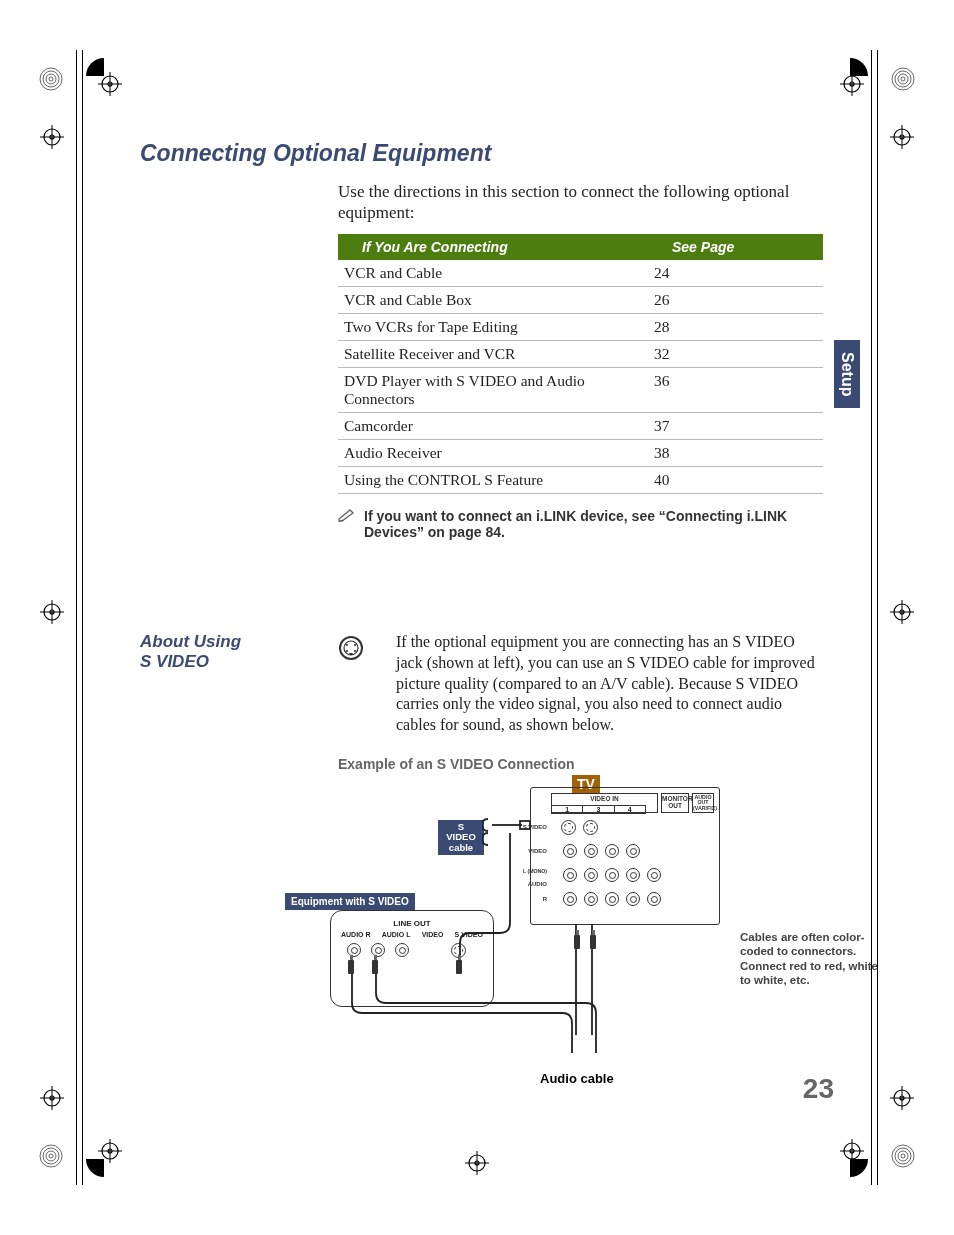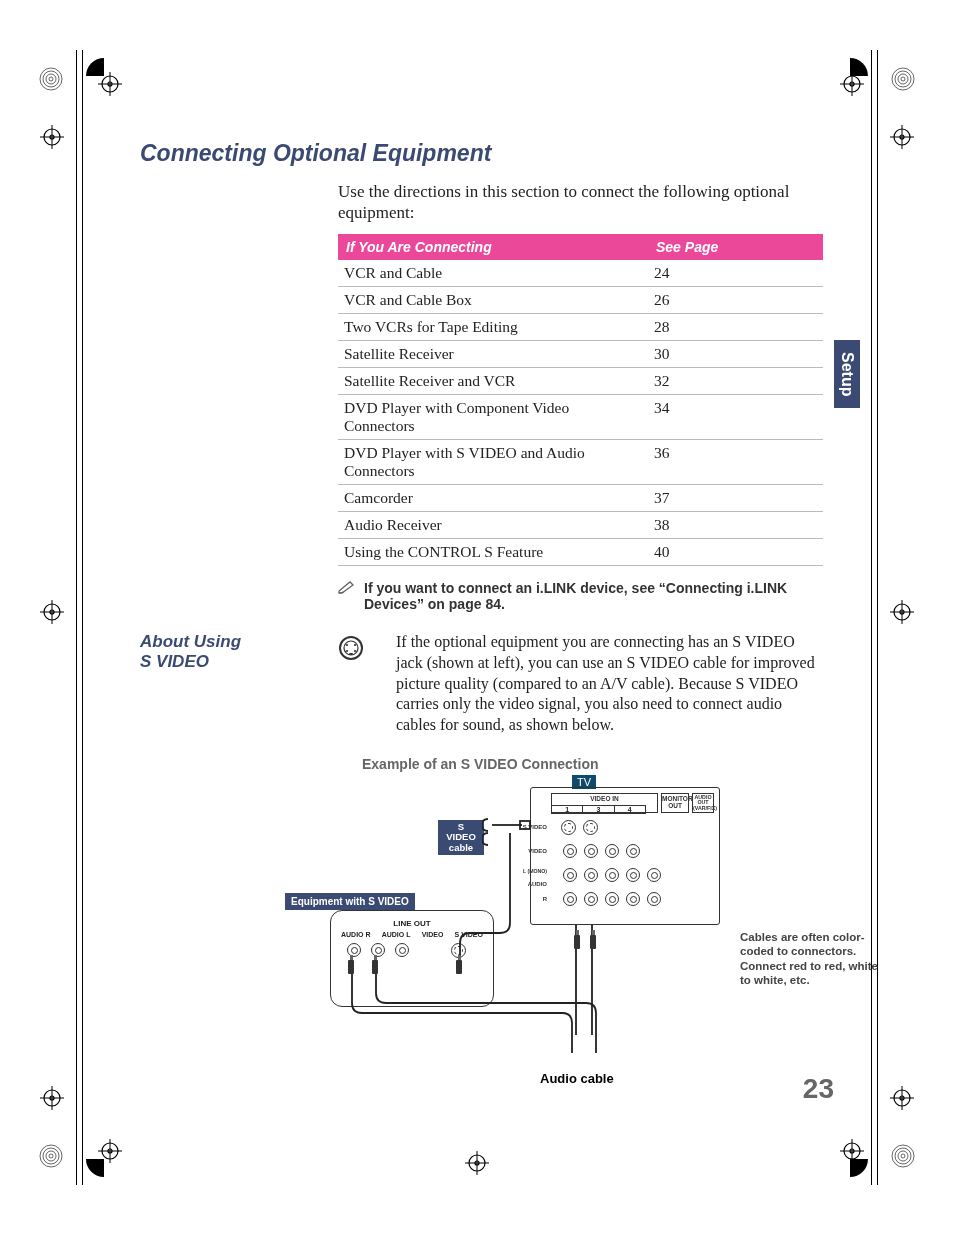--- a/index.html
+++ b/index.html
@@ -42,28 +42,28 @@
   }
   
   .conn-table {
     margin-left: 198px;
     width: 485px;
     border-collapse: collapse;
     margin-top: 10px;
     font-size: 15.5px;
   }
   .conn-table thead th {
-    background: #ec4899;
+    background: #4d7c0f;
     color: #fff;
     font-family: 'Segoe UI', 'Helvetica Neue', Arial, sans-serif;
     font-weight: 700;
     font-style: italic;
     font-size: 14px;
     text-align: left;
-    padding: 5px 8px;
+    padding: 5px 24px;
   }
   .conn-table thead th:last-child { width: 175px; }
   .conn-table td {
     border-bottom: 1px solid #bbb;
     padding: 4px 6px;
     vertical-align: top;
   }
   .note-row {
     margin: 14px 0 0 198px;
     width: 485px;
@@ -98,21 +98,20 @@
   }
   .subsection .svideo-row { display: flex; gap: 32px; }
   .svideo-icon { flex: 0 0 26px; margin-top: 3px; }
   .subsection p { font-size: 16px; line-height: 1.3; }
   .example-title {
     font-family: 'Segoe UI', 'Helvetica Neue', Arial, sans-serif;
     color: #666;
     font-weight: 600;
     font-size: 14px;
     margin-top: 20px;
-    margin-left: 24px;
   }
   
   .diagram {
     position: absolute;
     top: 635px;
     left: 100px;
     width: 595px;
     height: 305px;
   }
   
@@ -121,23 +120,23 @@
     top: 12px;
     left: 290px;
     width: 190px;
     height: 138px;
     border: 1.5px solid #333;
     border-radius: 3px;
   }
   .tv-tag {
     position: absolute;
     top: 0; left: 332px;
-    background: #0c4a6e; color: #fff;
+    background: #a16207; color: #fff;
     font-family: Arial, sans-serif;
-    font-size: 11px; font-weight: 400;
+    font-size: 14px; font-weight: 700;
     padding: 1px 5px 1px 5px;
   }
   .tp-header-row {
     position: absolute;
     top: 5px; left: 20px; right: 5px;
     display: flex; gap: 3px;
     font-family: Arial, sans-serif;
     font-size: 6.5px; font-weight: 700;
     color: #333;
   }
@@ -423,30 +422,22 @@
         </tr>
       <tr>
           <td>VCR and Cable Box</td>
           <td>26</td>
         </tr>
       <tr>
           <td>Two VCRs for Tape Editing</td>
           <td>28</td>
         </tr>
       <tr>
-          <td>Satellite Receiver</td>
-          <td>30</td>
-        </tr>
-      <tr>
           <td>Satellite Receiver and VCR</td>
           <td>32</td>
-        </tr>
-      <tr>
-          <td>DVD Player with Component Video Connectors</td>
-          <td>34</td>
         </tr>
       <tr>
           <td>DVD Player with S VIDEO and Audio Connectors</td>
           <td>36</td>
         </tr>
       <tr>
           <td>Camcorder</td>
           <td>37</td>
         </tr>
       <tr>

